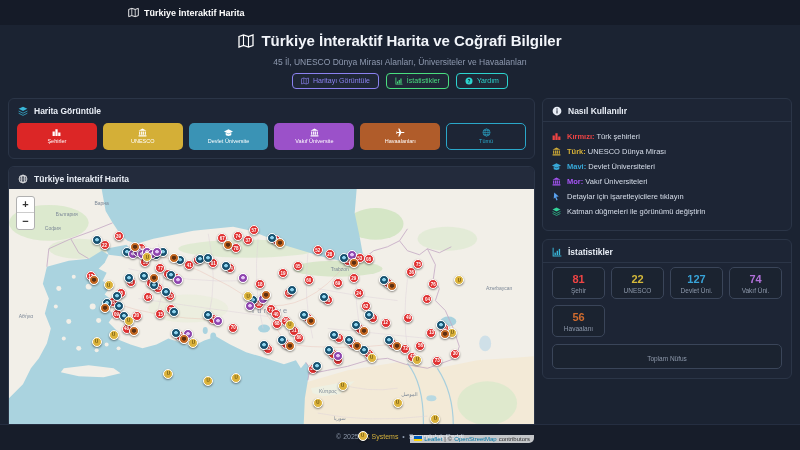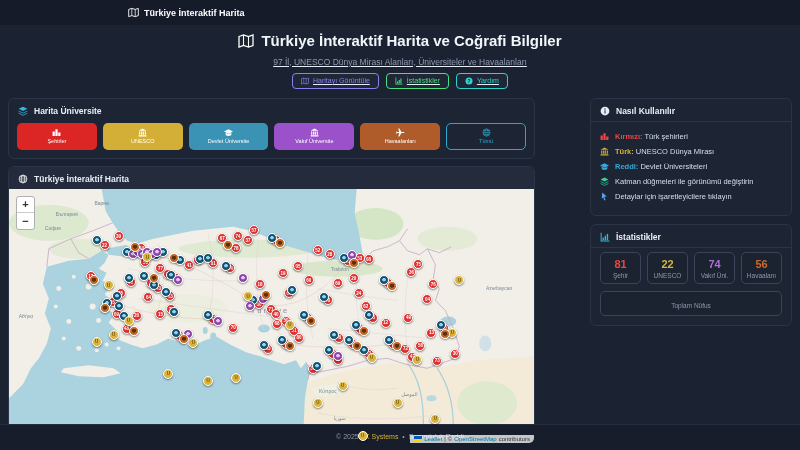--- a/index.html
+++ b/index.html
@@ -5,33 +5,33 @@
   * { margin:0; padding:0; box-sizing:border-box; }
   html,body { width:800px; height:450px; overflow:hidden; }
   body { background:#1b2332; font-family:"Liberation Sans","DejaVu Sans",sans-serif; color:#e6ebf4; }
 
   
   .navbar { height:25px; background:#151b28; display:flex; align-items:center; padding-left:128px; }
   .brand { display:flex; align-items:center; gap:5px; font-size:9px; font-weight:bold; color:#fff; }
   .brand .ic { width:11px; height:11px; display:inline-flex; }
 
   
-  .hero { text-align:center; padding-top:7px;text-decoration:underline; }
+  .hero { text-align:center; padding-top:7px; }
   .hero-title { font-size:15px; font-weight:bold; color:#f2f5fa; display:inline-flex; align-items:center; gap:7px; }
   .hero-title .ic { width:16px; height:16px; display:inline-flex; }
   .hero-sub { font-size:8.5px; color:#8f9ab0; margin-top:4px; }
   .hero-btns { margin-top:6px; display:flex; justify-content:center; gap:7px; }
   .hero-btn { display:inline-flex; align-items:center; gap:4px; font-size:7px; padding:3px 8px;
               border:1px solid; border-radius:4px; background:rgba(255,255,255,0.02); cursor:pointer; }
   .hero-btn .ic { width:8px; height:8px; display:inline-flex; }
 
   
   .content { display:flex; gap:7px; padding:0 8px; margin-top:9px; }
   .col-left { width:527px; flex:none; }
-  .col-right { flex:1;margin-left:48px; }
+  .col-right { flex:1; }
 
   .panel { background:#1d2535; border:1px solid #2b3547; border-radius:6px; }
   .panel-head { display:flex; align-items:center; gap:6px; font-size:8.5px; font-weight:bold; color:#e8edf5; padding:7px 9px 5px; }
   .panel-head .ic { width:10px; height:10px; display:inline-flex; }
 
   
   .layer-row { display:flex; gap:6px; padding:2px 8px 8px; }
   .layer-btn { flex:1; height:27px; border-radius:5px; display:flex; flex-direction:column; align-items:center; justify-content:center; gap:1px; color:#fff; cursor:pointer; border:1px solid transparent; }
   .layer-btn .ic { width:9px; height:9px; display:inline-flex; }
   .layer-btn .lbl { font-size:5.5px; }
@@ -103,21 +103,21 @@
 <header class="hero">
   <div class="hero-title">
     <span class="ic" style="color:#fff">
         <svg viewBox="0 0 16 16" width="100%" height="100%">
           <path d="M1 3.5 5.5 2l5 1.5L15 2v10.5L10.5 14l-5-1.5L1 14Z" fill="none" stroke="currentColor" stroke-width="1.3"></path>
           <path d="M5.5 2v10.5M10.5 3.5V14" stroke="currentColor" stroke-width="1.1"></path>
         </svg>
       </span>
     <span>Türkiye İnteraktif Harita ve Coğrafi Bilgiler</span>
   </div>
-  <div class="hero-sub">97 İl, UNESCO Dünya Mirası Alanları, Üniversiteler ve Havaalanları</div>
+  <div class="hero-sub">45 İl, UNESCO Dünya Mirası Alanları, Üniversiteler ve Havaalanları</div>
   <div class="hero-btns" id="hero-btns">
       <button class="hero-btn" style="border-color: rgb(139, 130, 240); color: rgb(139, 130, 240);">
         <span class="ic">
           <svg viewBox="0 0 16 16" width="100%" height="100%">
             <path d="M1 3.5 5.5 2l5 1.5L15 2v10.5L10.5 14l-5-1.5L1 14Z" fill="none" stroke="currentColor" stroke-width="1.3"></path>
             <path d="M5.5 2v10.5M10.5 3.5V14" stroke="currentColor" stroke-width="1.1"></path>
           </svg>
         </span>
         <span>Haritayı Görüntüle</span>
       </button>
@@ -148,21 +148,21 @@
   <div class="col-left">
 
     <section class="panel">
       <div class="panel-head">
         <span class="ic" style="color: rgb(57, 182, 216);">
             <svg viewBox="0 0 16 16" width="100%" height="100%">
               <path d="M8 1l7 3.5L8 8 1 4.5Z" fill="currentColor"></path>
               <path d="M1 8l7 3.5L15 8M1 11.5 8 15l7-3.5" fill="none" stroke="currentColor" stroke-width="1.2"></path>
             </svg>
           </span>
-        <span>Harita Üniversite</span>
+        <span>Harita Görüntüle</span>
       </div>
       <div class="layer-row" id="layer-btns">
           <div class="layer-btn" style="background: rgb(220, 38, 38); color: rgb(255, 255, 255); border-color: transparent;">
             <span class="ic">
               <svg viewBox="0 0 16 16" width="100%" height="100%" fill="currentColor">
                 <path d="M1 14V6h4v8zm5 0V2h4v12zm5 0V8h4v6z"></path>
               </svg>
             </span>
             <span class="lbl">Şehirler</span>
           </div>
@@ -527,38 +527,46 @@
               </svg>
             </span>
             <span><b style="color:#d4af37">Türk:</b> UNESCO Dünya Mirası</span>
           </div>
           <div class="help-item">
             <span class="ic" style="color:#38a8d8">
               <svg viewBox="0 0 16 16" width="100%" height="100%" fill="currentColor">
                 <path d="M8 2 0 6l8 4 8-4Zm-5 6.6V12c0 1.1 2.2 2 5 2s5-.9 5-2V8.6L8 11Z"></path>
               </svg>
             </span>
-            <span><b style="color:#38a8d8">Reddi:</b> Devlet Üniversiteleri</span>
+            <span><b style="color:#38a8d8">Mavi:</b> Devlet Üniversiteleri</span>
+          </div>
+          <div class="help-item">
+            <span class="ic" style="color:#a855f7">
+              <svg viewBox="0 0 16 16" width="100%" height="100%" fill="currentColor">
+                <path d="M8 1 1 5h14ZM2 6h2v6H2Zm3.5 0h2v6h-2Zm3 0h2v6h-2ZM12 6h2v6h-2ZM1 13h14v2H1Z"></path>
+              </svg>
+            </span>
+            <span><b style="color:#a855f7">Mor:</b> Vakıf Üniversiteleri</span>
+          </div>
+          <div class="help-item">
+            <span class="ic" style="color:#5aa2f0">
+              <svg viewBox="0 0 16 16" width="100%" height="100%" fill="currentColor">
+                <path d="M4 1l8 7-4.5.6L10 14l-2 1-2.4-5.4L3 12Z"></path>
+              </svg>
+            </span>
+            <span>Detaylar için işaretleyicilere tıklayın</span>
           </div>
           <div class="help-item">
             <span class="ic" style="color:#34d399">
               <svg viewBox="0 0 16 16" width="100%" height="100%">
                 <path d="M8 1l7 3.5L8 8 1 4.5Z" fill="currentColor"></path>
                 <path d="M1 8l7 3.5L15 8M1 11.5 8 15l7-3.5" fill="none" stroke="currentColor" stroke-width="1.2"></path>
               </svg>
             </span>
             <span>Katman düğmeleri ile görünümü değiştirin</span>
-          </div>
-          <div class="help-item">
-            <span class="ic" style="color:#5aa2f0">
-              <svg viewBox="0 0 16 16" width="100%" height="100%" fill="currentColor">
-                <path d="M4 1l8 7-4.5.6L10 14l-2 1-2.4-5.4L3 12Z"></path>
-              </svg>
-            </span>
-            <span>Detaylar için işaretleyicilere tıklayın</span>
           </div>
         </div>
     </section>
 
     <section class="panel stats-panel">
       <div class="panel-head">
         <span class="ic" style="color: rgb(57, 182, 216);">
             <svg viewBox="0 0 16 16" width="100%" height="100%" fill="currentColor">
               <path d="M1 1v14h14v-1.6H2.6V1Z"></path>
               <rect x="4" y="9" width="2.2" height="4"></rect>
@@ -572,20 +580,24 @@
       <div class="stats-grid" id="stats-grid">
           <div class="stat-box">
             <div class="stat-val" style="color:#ef4444">81</div>
                  <div class="stat-lbl">Şehir</div>
           </div>
           <div class="stat-box">
             <div class="stat-val" style="color:#d4b83a">22</div>
                  <div class="stat-lbl">UNESCO</div>
           </div>
           <div class="stat-box">
+            <div class="stat-val" style="color:#38a3d8">127</div>
+                 <div class="stat-lbl">Devlet Üni.</div>
+          </div>
+          <div class="stat-box">
             <div class="stat-val" style="color:#b06fd8">74</div>
                  <div class="stat-lbl">Vakıf Üni.</div>
           </div>
           <div class="stat-box">
             <div class="stat-val" style="color:#cf6b2e">56</div>
                  <div class="stat-lbl">Havaalanı</div>
           </div>
         </div>
       <div class="pop-box">
         <div class="pop-lbl">Toplam Nüfus</div>

